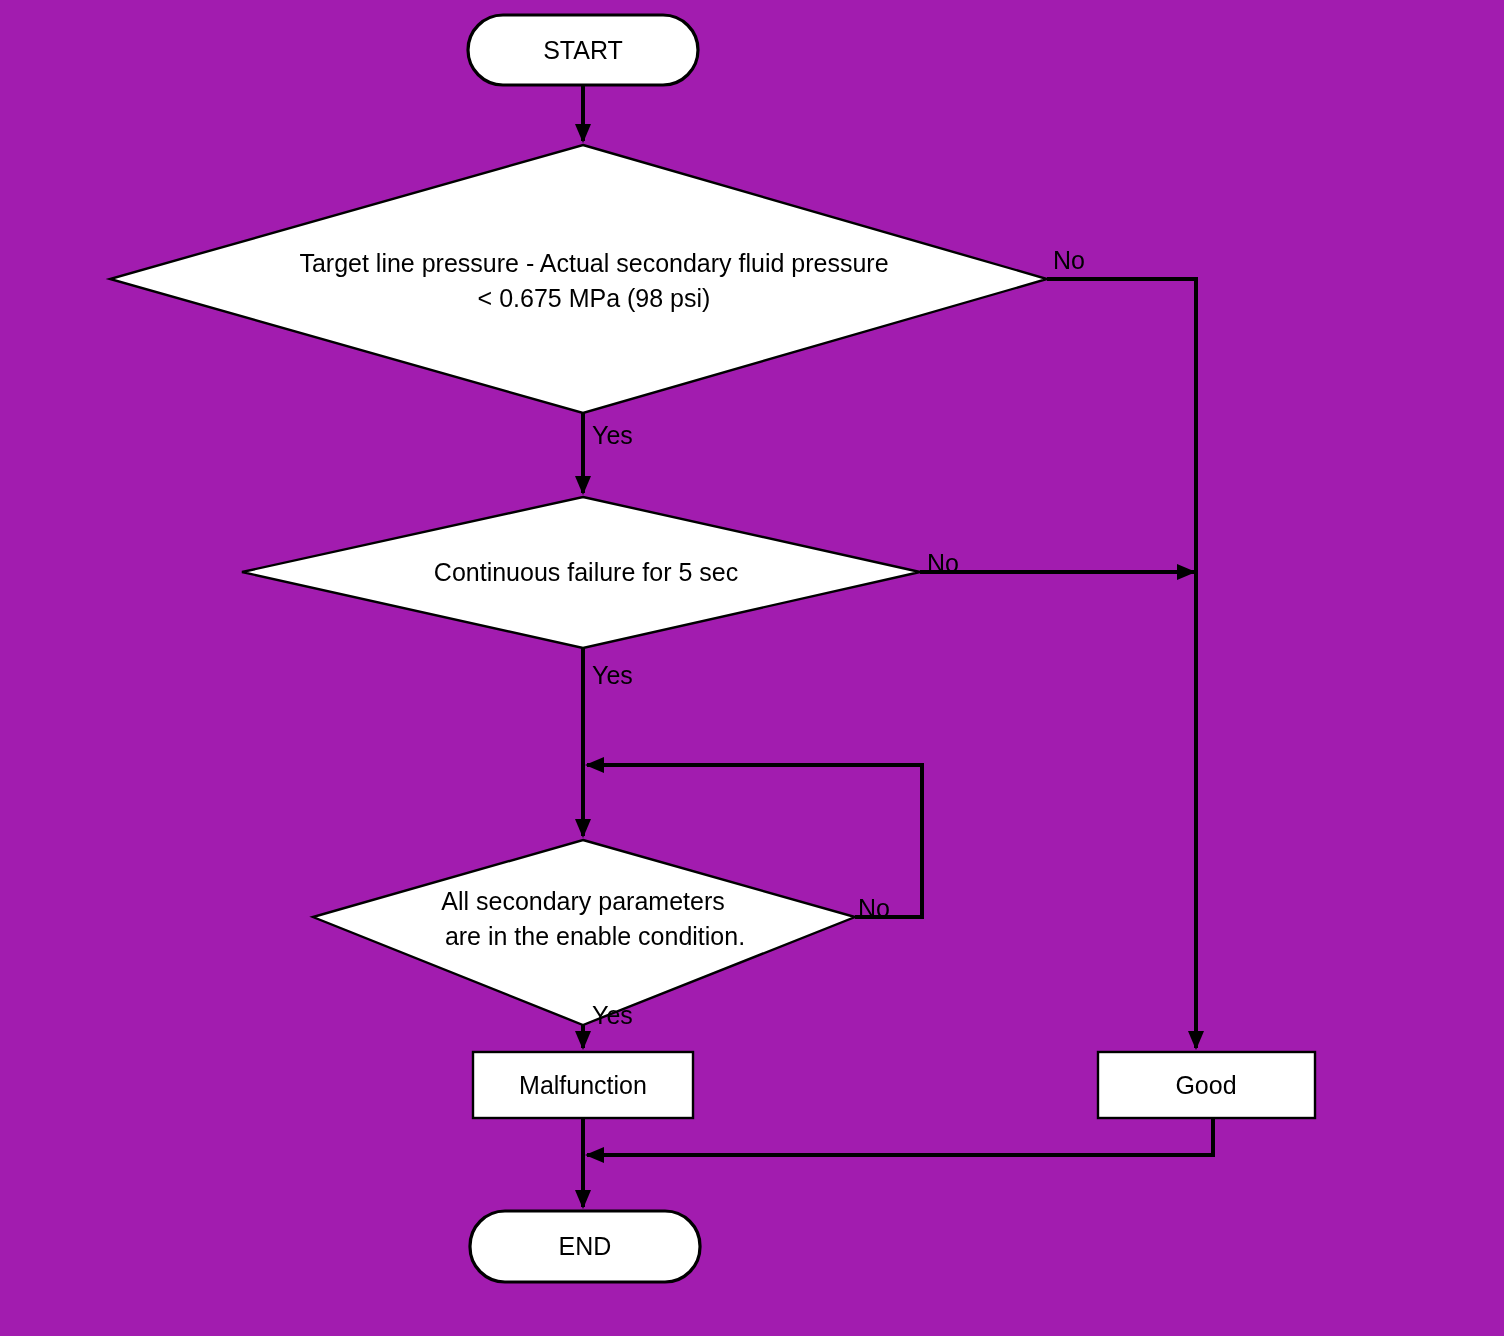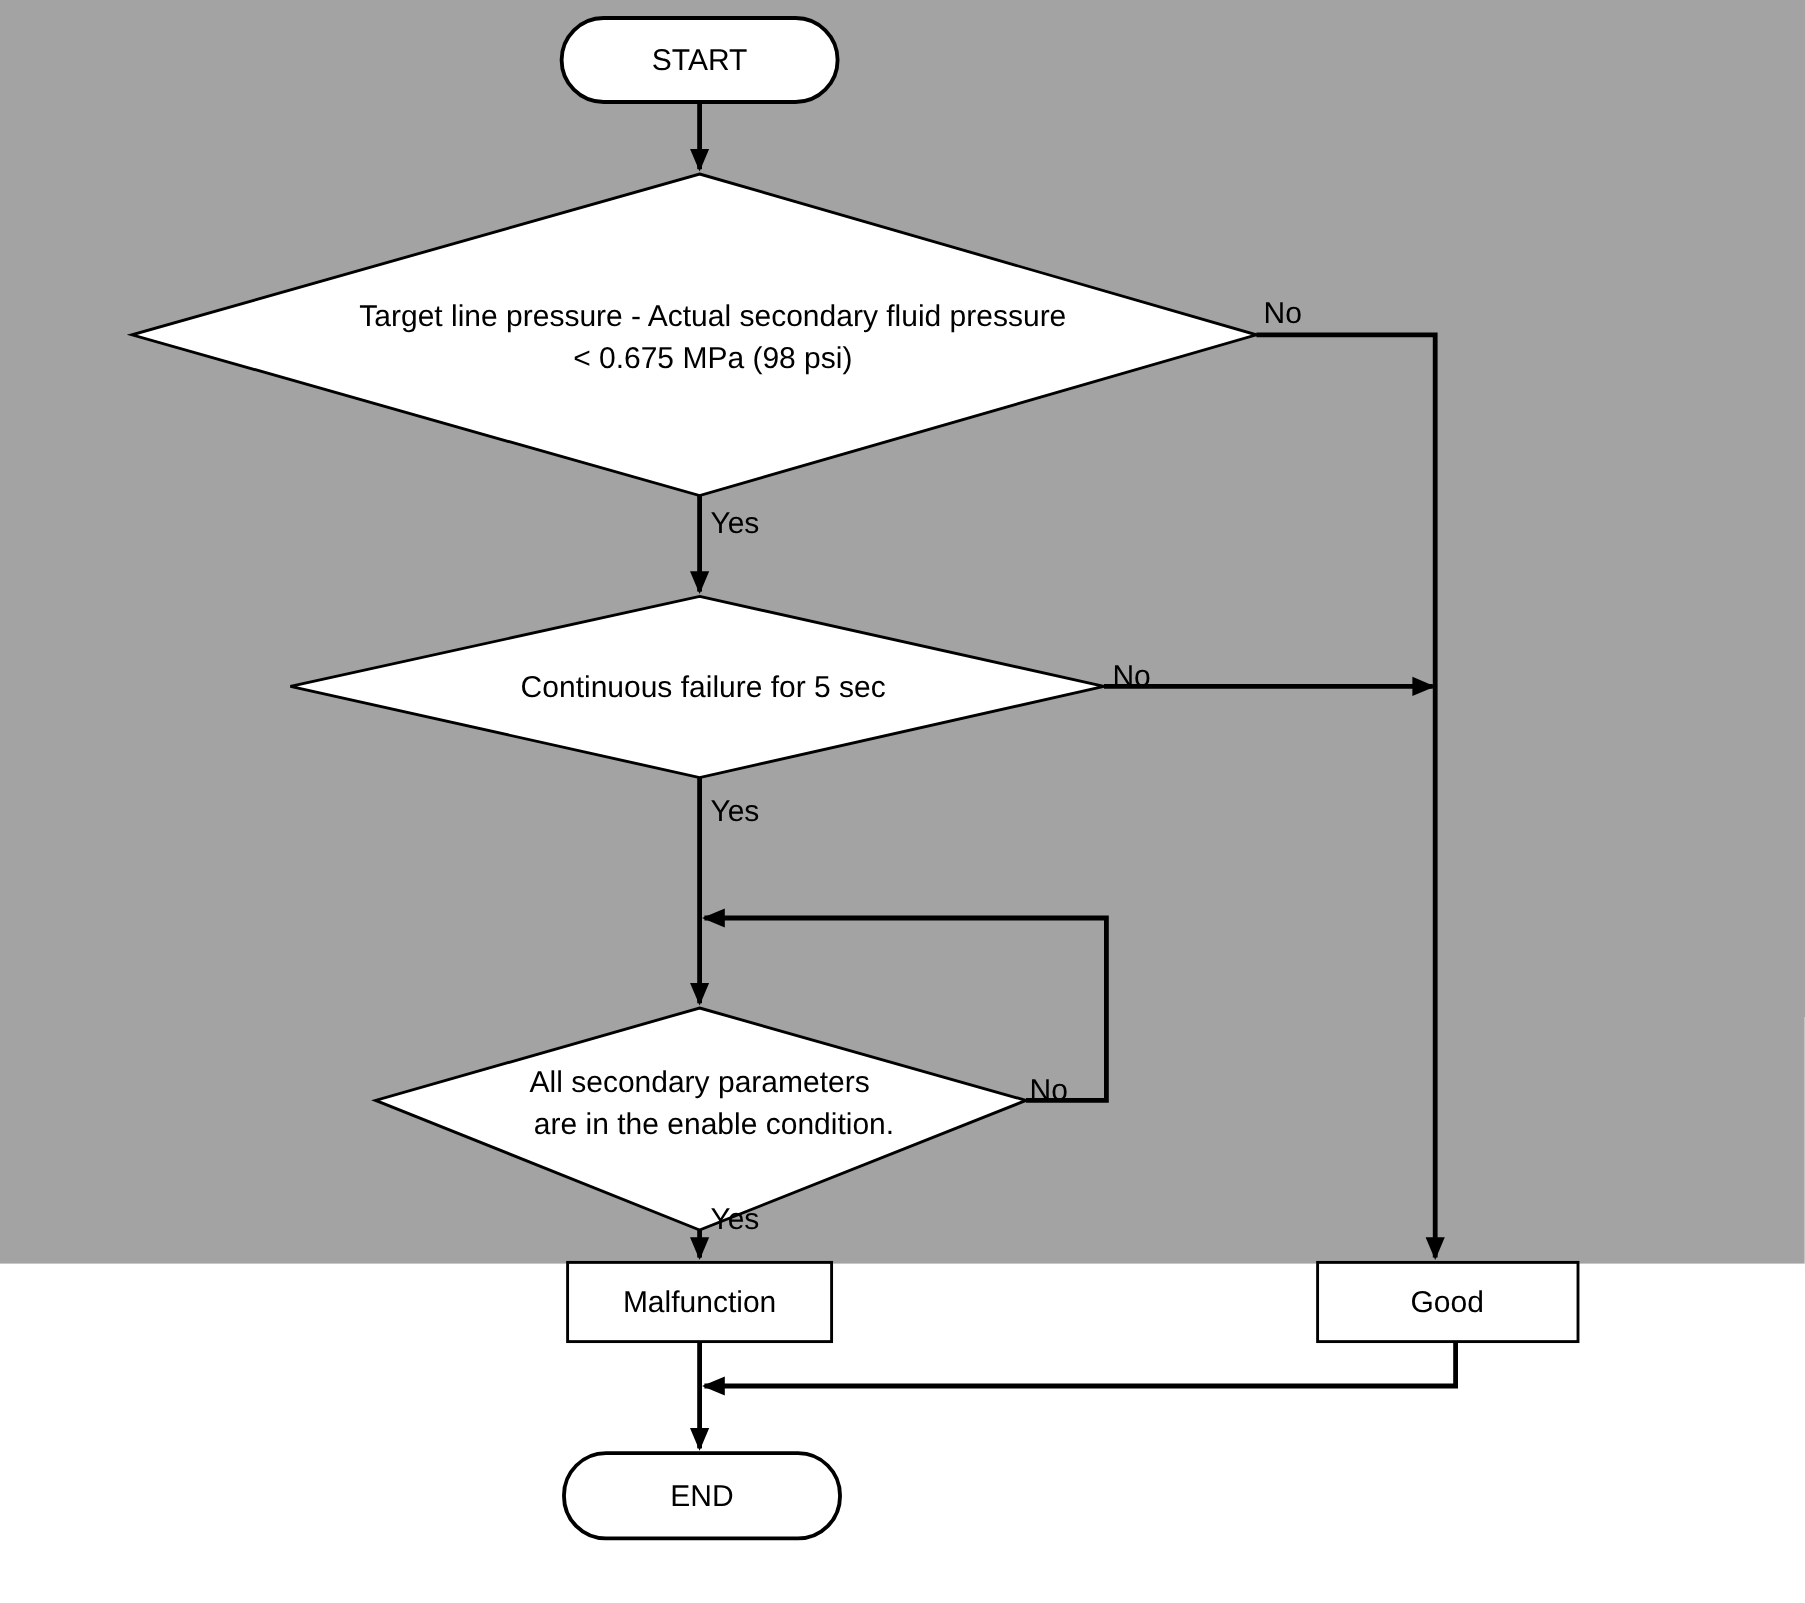--- a/index.html
+++ b/index.html
@@ -9,22 +9,22 @@
   }
   body {
     width: 1504px;
     height: 1336px;
     font-family: "Liberation Sans", sans-serif;
     overflow: hidden;
   }
   #flowchart-root {
     position: relative;
     width: 1504px;
-    height: 1053px;
-    background: #a3a3a3;
+    height: 1336px;
+    background: #a21caf;
   }
   svg.flow {
     display: block;
     width: 1504px;
     height: 1336px;
   }
   .shape-outline {
     fill: #ffffff;
     stroke: #000000;
     stroke-width: 3.2;

